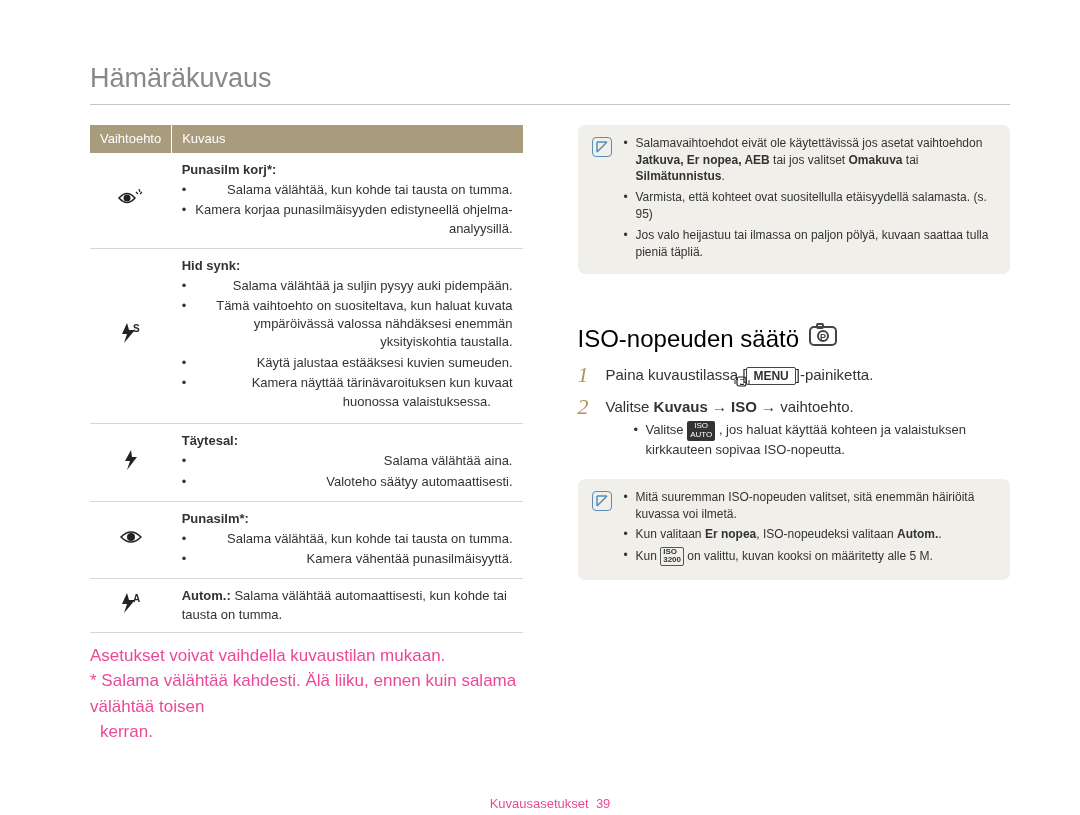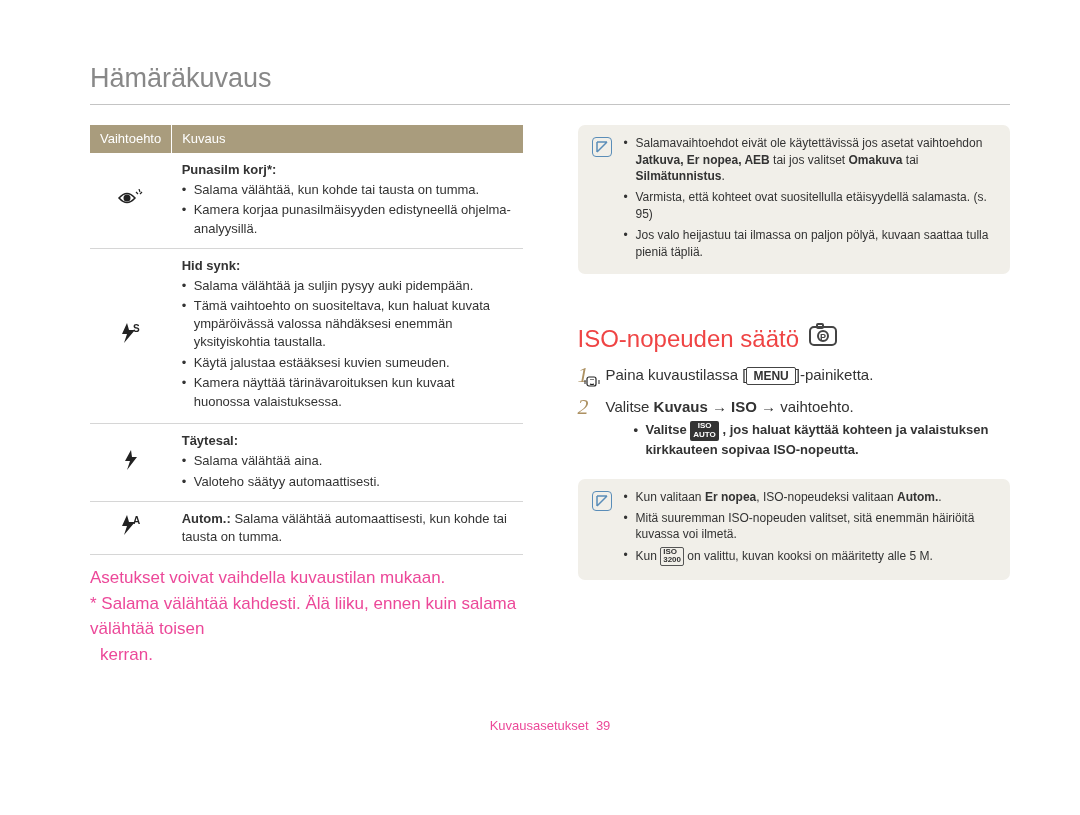--- a/index.html
+++ b/index.html
@@ -47,21 +47,21 @@
     vertical-align: top;
     font-size: 13px;
   }
   table.options td.icon-cell {
     text-align: center;
     vertical-align: middle;
   }
   .icon-svg { display: inline-block; }
 
   .opt-title { font-weight: bold; }
-  ul.bullets { list-style: none; padding-left: 0; margin-top: 2px; }
+  ul.bullets { list-style: none; padding-left: 0; margin-top: 2px; text-align: right; }
   ul.bullets li { position: relative; padding-left: 12px; margin-bottom: 2px; }
   ul.bullets li::before {
     content: "•"; position: absolute; left: 0; top: 0;
   }
   .inline-icon { display:inline-block; vertical-align: middle; }
 
   .footnotes { font-size: 17px; color: #ec4899; margin-top: 10px; line-height: 1.5; }
   .footnotes .indent { padding-left: 10px; display: block; }
 
   .note-box {
@@ -83,35 +83,35 @@
     border: 1.5px solid #5a8db8;
     border-radius: 4px;
     display:flex; align-items:center; justify-content:center;
     margin-top: 2px;
   }
   .note-icon svg { stroke:#5a8db8; fill:none; }
 
   h2.section-title {
     font-size: 24px;
     font-weight: 400;
-    color: #ef4444;
+    color: #000000;
     margin: 48px 0 8px;
     display:flex; align-items:center; gap:10px;
   }
   .body-text { font-size: 14px; color:#333; margin-bottom: 14px; }
 
   ol.steps { list-style:none; padding:0; counter-reset: step; }
   ol.steps > li { display:flex; align-items:flex-start; gap:10px; margin-bottom:10px; font-size:15px; }
   ol.steps > li .num { font-size:22px; font-style:italic; color:#ad9162; font-family: Georgia, serif; line-height:1; min-width:18px; }
   .menu-btn {
     display:inline-block; border:1.5px solid #444; padding:0 6px;
     font-size:12px; font-weight:bold; border-radius:2px; vertical-align: middle;
   }
   .substeps { list-style:none; padding-left: 28px; }
-  .substeps li { position:relative; padding-left:12px; font-size:13px; margin-top:4px;font-weight:bold; }
+  .substeps li { position:relative; padding-left:12px; font-size:13px; margin-top:4px; }
   .substeps li::before { content:"•"; position:absolute; left:0; }
   .auto-iso-box {
     display:inline-block; background:#333; color:#fff; font-size:8px;
     padding:1px 3px; border-radius:2px; line-height:1.1; text-align:center;
     vertical-align:middle;
   }
   .iso-val-box {
     display:inline-block; color:#333; font-size:8px; font-weight:bold;
     border:1px solid #555; padding:0 2px 1px; border-radius:2px; line-height:1;
     vertical-align:middle;
@@ -193,20 +193,37 @@
           </td>
           <td>
             <span class="opt-title">Täytesal:</span>
             <ul class="bullets">
               <li>Salama välähtää aina.</li>
               <li>Valoteho säätyy automaattisesti.</li>
             </ul>
           </td>
         </tr>
 
+        <tr>
+          <td class="icon-cell">
+            <span class="icon-svg">
+              <svg width="24" height="16" viewBox="0 0 24 16">
+                  <path d="M2 8 Q12 -2 22 8 Q12 18 2 8 Z" fill="none" stroke="#222" stroke-width="1.5"></path>
+                  <circle cx="12" cy="8" r="4" fill="#222"></circle>
+                </svg>
+            </span>
+          </td>
+          <td>
+            <span class="opt-title">Punasilm*:</span>
+            <ul class="bullets">
+              <li>Salama välähtää, kun kohde tai tausta on tumma.</li>
+              <li>Kamera vähentää punasilmäisyyttä.</li>
+            </ul>
+          </td>
+        </tr>
 
         <tr>
           <td class="icon-cell">
             <span class="icon-svg">
               <svg width="24" height="24" viewBox="0 0 24 24">
                   <path d="M8 2 L3 13 L8 13 L5 22 L16 9 L10 9 Z" fill="#222"></path>
                   <text x="14" y="11" font-size="10" font-weight="bold" fill="#222">A</text>
                 </svg>
             </span>
           </td>
@@ -276,24 +293,24 @@
       </li>
     </ol>
 
     <div class="note-box" style="margin-top:20px;">
       <div class="note-icon">
         <svg width="14" height="14" viewBox="0 0 14 14">
             <path d="M2 2 L12 2 M2 2 L2 12 M12 2 L4 10 L2 12" stroke-width="1.5"></path>
           </svg>
       </div>
       <ul>
+        <li>Mitä suuremman ISO-nopeuden valitset, sitä enemmän häiriöitä kuvassa voi ilmetä.</li>
         <li>
           <span>Kun valitaan </span><b>Er nopea</b><span>, ISO-nopeudeksi valitaan </span><b>Autom.</b><span>.</span>
         </li>
-        <li>Mitä suuremman ISO-nopeuden valitset, sitä enemmän häiriöitä kuvassa voi ilmetä.</li>
         <li>
           <span>Kun </span>
           <span class="iso-val-box">ISO<br>3200</span>
           <span> on valittu, kuvan kooksi on määritetty alle 5 M.</span>
         </li>
       </ul>
     </div>
 
   </div>
 </div>

